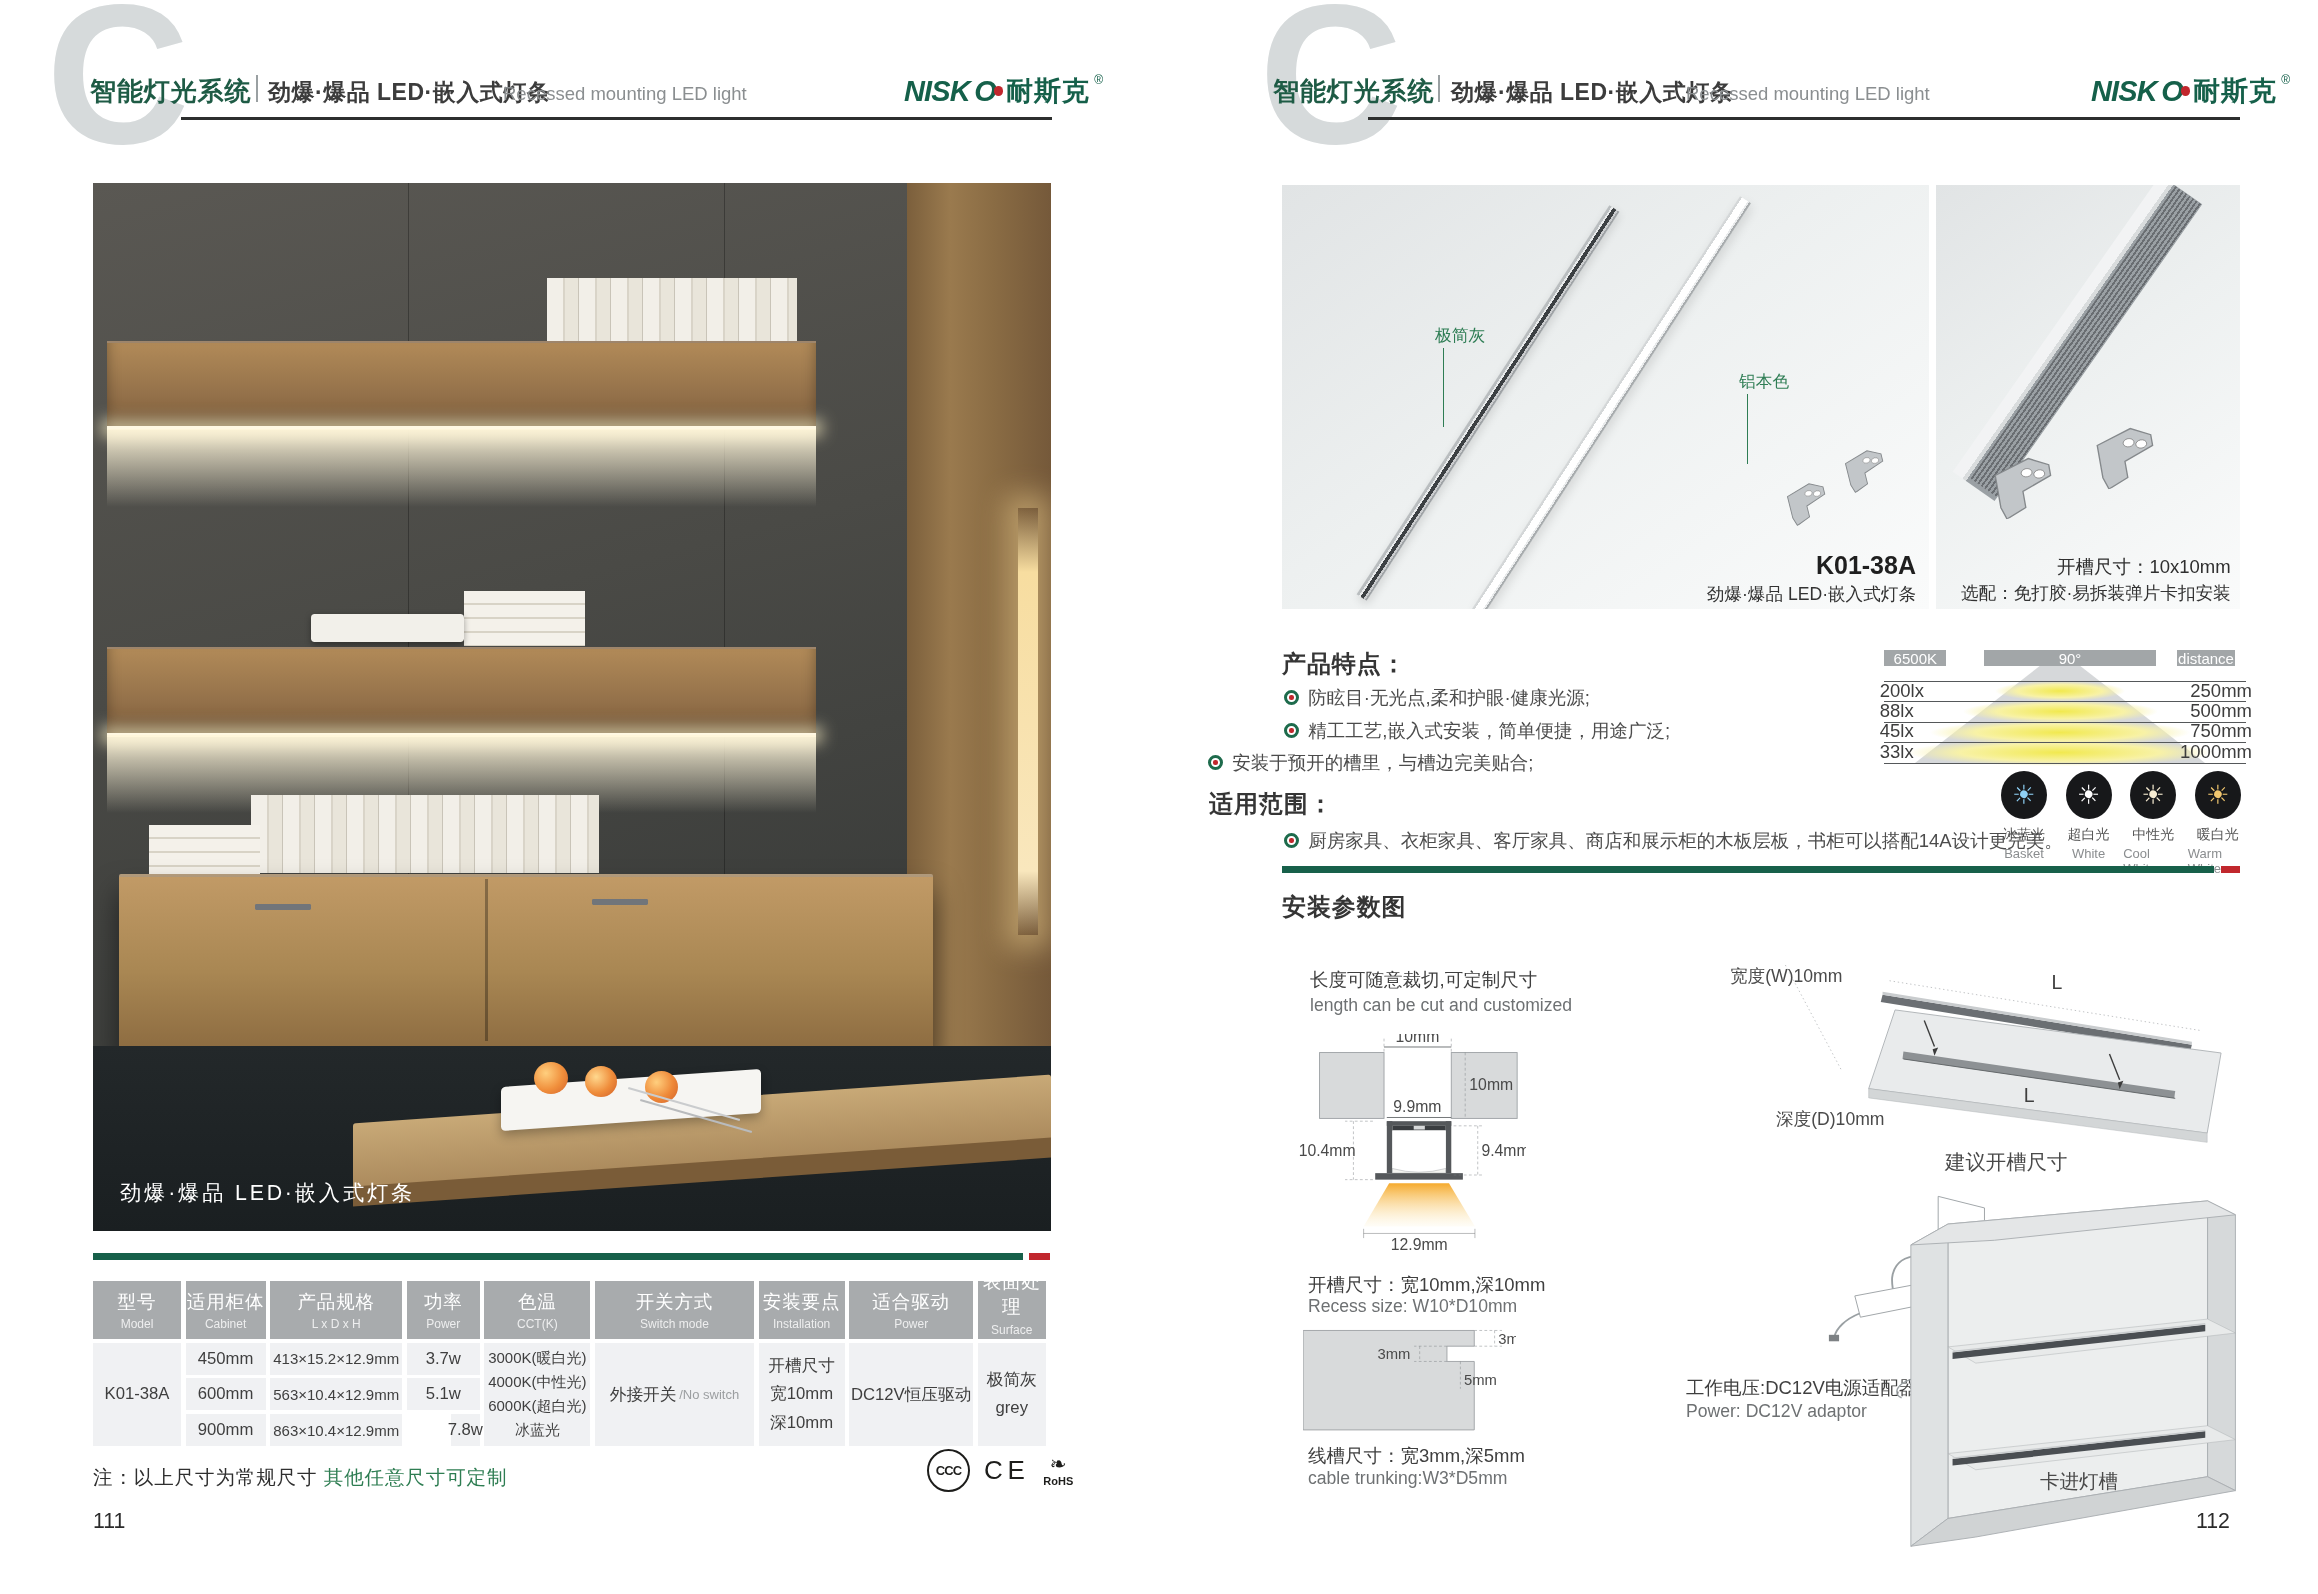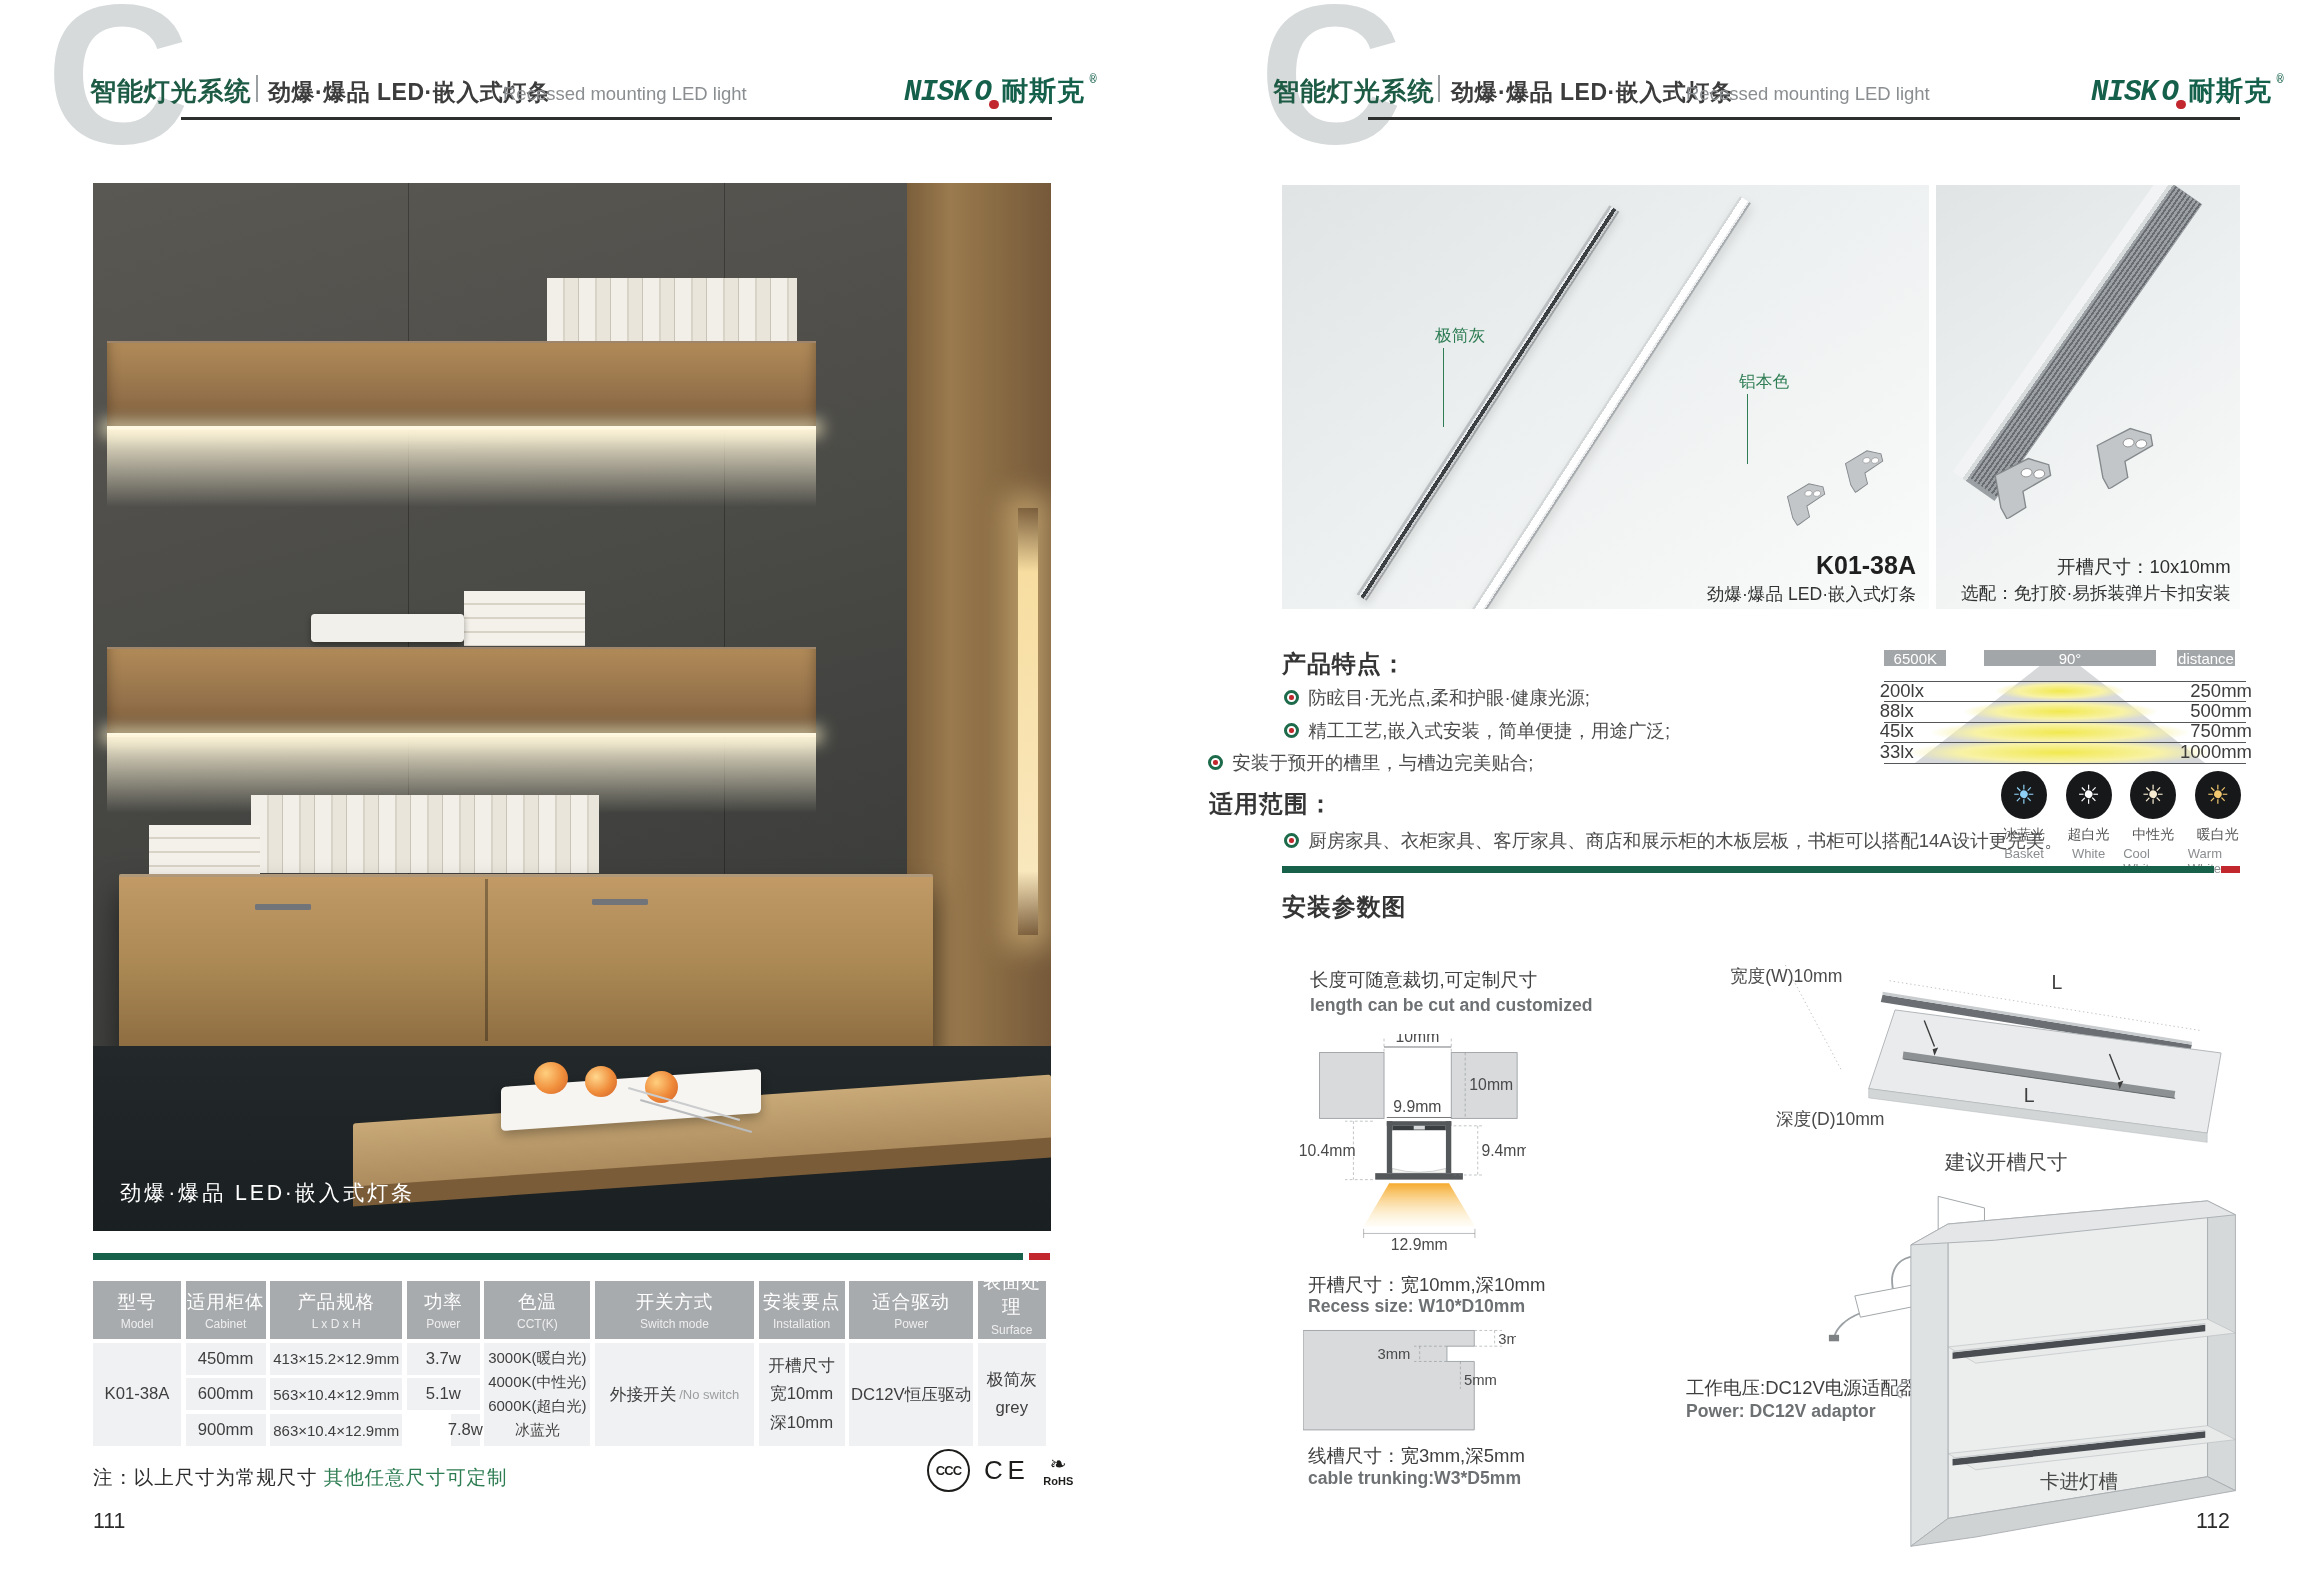--- a/index.html
+++ b/index.html
@@ -6,21 +6,21 @@
   body{font-family:"Liberation Sans","DejaVu Sans",sans-serif;}
   .canvas{position:relative;width:2334px;height:1595px;background:#ffffff;overflow:hidden;}
   .abs{position:absolute;}
   
   .c-mark{position:absolute;font-size:199px;font-weight:bold;color:#d6dadb;line-height:1;}
   .hdr-title{position:absolute;font-size:26px;font-weight:bold;color:#1e5b45;letter-spacing:0.9px;}
   .hdr-sep{position:absolute;width:1.9px;height:27px;background:#9aa0a2;}
   .hdr-sub{position:absolute;font-size:23px;font-weight:600;color:#3c3c3c;letter-spacing:0.5px;}
   .hdr-en{position:absolute;font-size:18.5px;color:#8a8e90;}
   .hdr-rule{position:absolute;height:2.8px;background:#2d2f2e;}
-  .logo{position:absolute;display:flex;align-items:flex-end;gap:4.6px;font-family:Liberation Mono, monospace;}
+  .logo{position:absolute;display:flex;align-items:center;gap:4.6px;}
   .logo-latin{font-size:29px;font-weight:bold;color:#15604a;letter-spacing:-0.9px;font-style:italic;}
   .logo-cn{font-size:27px;font-weight:bold;color:#15604a;letter-spacing:0.9px;}
   .logo-reg{font-size:12px;color:#15604a;align-self:flex-start;}
   .logo-dot{width:9.3px;height:9.3px;border-radius:50%;background:#c1272d;margin:0 -1.9px 0 -6.5px;}
   
   .photo{position:absolute;overflow:hidden;}
   .photo-light{background:linear-gradient(145deg,#e1e4e5 0%,#edf0f0 45%,#fafbfb 100%);}
   .pcaption-model{position:absolute;font-size:25px;font-weight:bold;color:#1f1f1f;}
   .pcaption-sub{position:absolute;font-size:17.6px;color:#333;}
   .green-label{position:absolute;font-size:16.7px;color:#2e7d54;}
@@ -60,21 +60,21 @@
   .iell{position:absolute;border-radius:50%;background:radial-gradient(closest-side,#f1e94f,#f8f2a6 65%,rgba(249,244,180,0));}
   .swatches{position:absolute;display:flex;gap:4.6px;}
   .sw{width:60px;display:flex;flex-direction:column;align-items:center;}
   .sw .disc{width:46px;height:48px;border-radius:50%;background:#17181a;display:flex;align-items:center;justify-content:center;}
   .sw .sun{font-size:26px;line-height:1;}
   .sw .zh{font-size:14px;color:#555;margin-top:7.4px;}
   .sw .en{font-size:13px;color:#8a8d8f;margin-top:1.9px;}
   .sun-blue{color:#8ed0f5;}.sun-white{color:#ffffff;}.sun-cool{color:#f7ecd2;}.sun-warm{color:#f2c76f;}
   
   .inst-txt{position:absolute;font-size:18.5px;color:#3f3f3f;}
-  .inst-en{position:absolute;font-size:17.6px;color:#6e7173;font-weight:bold;}
+  .inst-en{position:absolute;font-size:17.6px;color:#6e7173;}
   .dim-label{position:absolute;font-size:17.6px;color:#4a4a4a;}
   svg text{font-family:"Liberation Sans","DejaVu Sans",sans-serif;}
   
   .wall{position:absolute;inset:0;background:linear-gradient(165deg,#5a5853 0%,#4a4a46 40%,#3a3c3a 75%,#2d302e 100%);}
   .seam{position:absolute;width:1.4px;background:rgba(0,0,0,.28);top:0;height:691px;}
   .wood{background:linear-gradient(180deg,#b18a58,#94714a 60%,#7d5c3a);}
   .shelf{position:absolute;left:14px;width:709px;height:86px;border-top:2.3px solid rgba(255,255,255,.25);box-shadow:inset 0 -12px 14px rgba(0,0,0,.35);}
   .glow{position:absolute;left:14px;width:709px;height:78px;background:linear-gradient(180deg,rgba(255,246,218,.95),rgba(255,246,218,0));}
   .gcore{position:absolute;left:14px;width:709px;height:3.7px;background:#fff8e2;box-shadow:0 0 16px 5.6px rgba(255,244,200,.8);}
   .booksV{background:repeating-linear-gradient(90deg,#f2efe8 0 16px,#d9d4c8 16px 17.6px,#e9e5da 17.6px 31px,#c9c4b8 31px 32px);}

